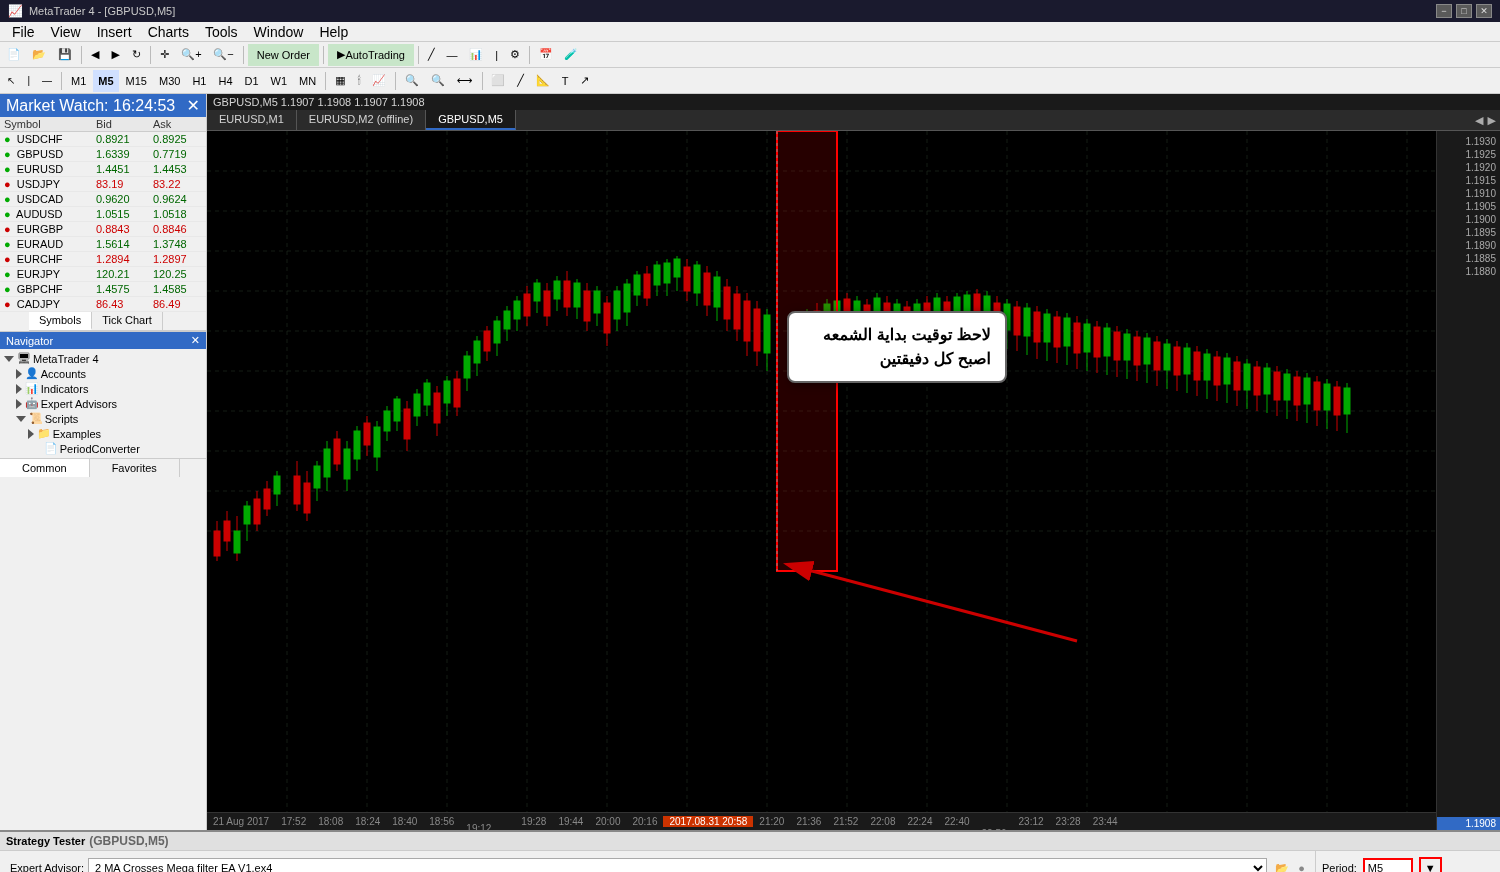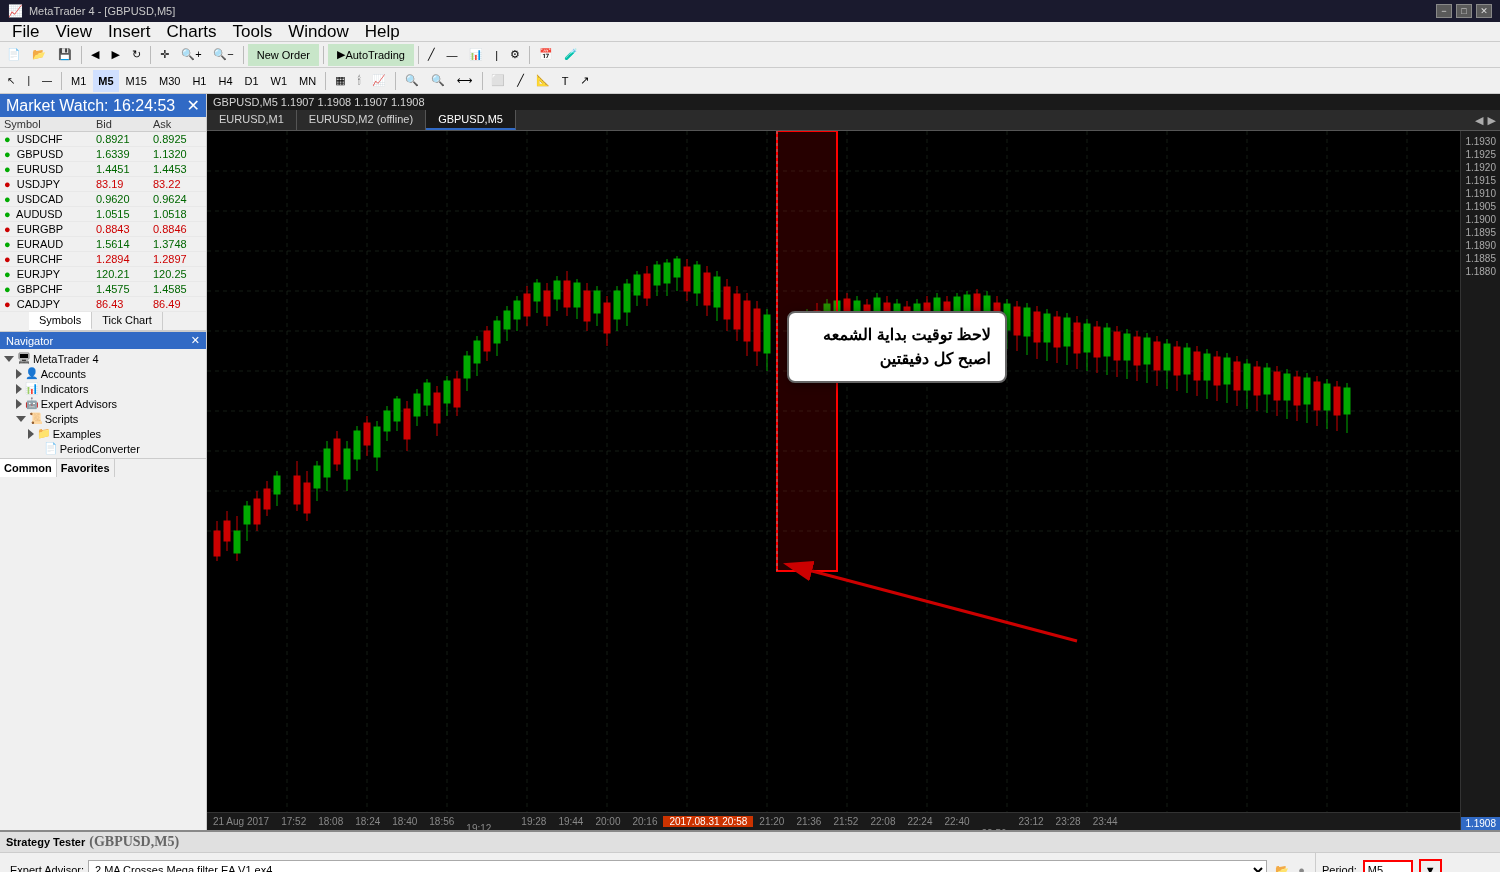--- a/index.html
+++ b/index.html
@@ -6,21 +6,21 @@
     body { width: 1500px; height: 872px; background: #2b2b2b; font-family: 'Segoe UI', Tahoma, Arial, sans-serif; font-size: 11px; color: #d4d4d4; overflow: hidden; }
 
     
     #title-bar { background: #1a1a2e; height: 22px; display: flex; align-items: center; justify-content: space-between; padding: 0 8px; color: #c8c8c8; font-size: 11px; }
     #title-bar .title { display: flex; align-items: center; gap: 6px; }
     #title-bar .window-controls { display: flex; gap: 4px; }
     #title-bar .win-btn { width: 16px; height: 14px; background: #5a5a5a; border: 1px solid #888; display: flex; align-items: center; justify-content: center; font-size: 9px; cursor: pointer; color: #ddd; }
 
     
     #menu-bar { background: #f0f0f0; height: 20px; display: flex; align-items: center; padding: 0 4px; border-bottom: 1px solid #ccc; }
-    #menu-bar span { padding: 0 8px; color: #000; font-size: 17px; cursor: pointer; height: 100%; display: flex; align-items: center; }
+    #menu-bar span { padding: 0 8px; color: #000; font-size: 14px; cursor: pointer; height: 100%; display: flex; align-items: center; }
 
     
     #toolbar1 { background: #f0f0f0; height: 26px; display: flex; align-items: center; padding: 0 2px; border-bottom: 1px solid #ccc; gap: 2px; }
     #toolbar2 { background: #f0f0f0; height: 26px; display: flex; align-items: center; padding: 0 2px; border-bottom: 1px solid #ccc; gap: 2px; }
     .tb-btn { background: #f0f0f0; border: 1px solid transparent; padding: 2px 4px; cursor: pointer; display: flex; align-items: center; font-size: 11px; height: 22px; }
     .tb-sep { width: 1px; height: 18px; background: #bbb; margin: 0 2px; }
 
     
     #main { display: flex; height: calc(872px - 22px - 20px - 26px - 26px - 20px - 22px); }
 
@@ -44,38 +44,38 @@
     #navigator-header { background: #316ac5; color: #fff; padding: 2px 6px; font-size: 11px; display: flex; justify-content: space-between; align-items: center; }
     .nav-tree { padding: 2px 0; }
     .nav-item { display: flex; align-items: center; padding: 1px 4px; cursor: pointer; color: #000; font-size: 11px; }
     .nav-indent1 { padding-left: 16px; }
     .nav-indent2 { padding-left: 28px; }
     .tri-right { display: inline-block; width: 0; height: 0; border-top: 5px solid transparent; border-bottom: 5px solid transparent; border-left: 6px solid #555; margin-right: 3px; }
     .tri-down { display: inline-block; width: 0; height: 0; border-left: 5px solid transparent; border-right: 5px solid transparent; border-top: 6px solid #555; margin-right: 3px; }
 
     
     .nav-tabs { display: flex; border-top: 1px solid #ccc; background: #f0f0f0; }
-    .nav-tab { padding: 3px 4px; font-size: 11px; cursor: pointer; border-right: 1px solid #ccc; color: #000; font-weight: bold; }
+    .nav-tab { padding: 3px 22px; font-size: 11px; cursor: pointer; border-right: 1px solid #ccc; color: #000; }
     .nav-tab.active { background: #fff; }
 
     
     #chart-area { flex: 1; background: #000; display: flex; flex-direction: column; }
     #chart-header { background: #1a1a1a; padding: 2px 6px; font-size: 11px; color: #d4d4d4; }
 
     
     #chart-tabs { display: flex; background: #2b2b2b; border-bottom: 1px solid #555; }
     .chart-tab { padding: 3px 12px; font-size: 11px; cursor: pointer; color: #d4d4d4; border-right: 1px solid #555; }
     .chart-tab.active { background: #1a1a1a; color: #fff; border-bottom: 2px solid #316ac5; }
 
     
     #chart-canvas { flex: 1; position: relative; background: #000; overflow: hidden; }
     #chart-canvas svg { position: absolute; top: 0; left: 0; }
 
     
-    #price-scale { width: 40px; background: #1a1a1a; border-left: 1px solid #333; display: flex; flex-direction: column; font-size: 10px; color: #aaa; padding-top: 4px; }
+    #price-scale { width: 64px; background: #1a1a1a; border-left: 1px solid #333; display: flex; flex-direction: column; font-size: 10px; color: #aaa; padding-top: 4px; }
     .price-label { padding: 1px 4px; text-align: right; }
 
     
     #bottom-panel { height: 280px; background: #f0f0f0; border-top: 2px solid #888; display: flex; flex-direction: column; }
     #bottom-panel-header { display: flex; align-items: center; background: #e0e0e0; border-bottom: 1px solid #ccc; padding: 2px 6px; font-size: 11px; font-weight: bold; color: #000; }
     .tester-input { height: 20px; border: 1px solid #aaa; background: #fff; font-size: 11px; padding: 0 3px; color: #000; }
 
     
     .annotation-box { position: absolute; background: white; border: 2px solid #666; border-radius: 8px; padding: 10px 14px; font-size: 16px; font-weight: bold; color: #000; direction: rtl; text-align: right; line-height: 1.5; box-shadow: 2px 2px 8px rgba(0,0,0,0.5); }
 
@@ -239,21 +239,21 @@
     </td>
     <td style="color:#006600">0.8921</td>
     <td style="color:#006600">0.8925</td>
   </tr>
             <tr>
     <td>
       <span style="color:#00aa00; margin-right:3px;">●</span>
       <span>GBPUSD</span>
     </td>
     <td style="color:#006600">1.6339</td>
-    <td style="color:#006600">1.1320</td>
+    <td style="color:#006600">0.7719</td>
   </tr>
             <tr>
     <td>
       <span style="color:#00aa00; margin-right:3px;">●</span>
       <span>EURUSD</span>
     </td>
     <td style="color:#006600">1.4451</td>
     <td style="color:#006600">1.4453</td>
   </tr>
             <tr>
@@ -730,21 +730,21 @@
         <div style="margin-top:auto; background:#316ac5; color:#fff; padding:1px 4px; text-align:right; font-size:10px;">1.1908</div>
       </div>
     </div>
 
   </div>
 </div>
 
 <div id="bottom-panel">
   <div id="bottom-panel-header">
     <span>Strategy Tester</span>
-    <span style="margin-left:4px; font-size:14px; color:#666;font-family:Liberation Serif, serif;">(GBPUSD,M5)</span>
+    <span style="margin-left:4px; font-size:12px; color:#666;">(GBPUSD,M5)</span>
   </div>
   <div id="bottom-inner">
     <div id="tester-form">
 
       <div id="ea-row">
         <span style="font-size:11px; color:#000;">Expert Advisor:</span>
         <select class="ea-select">
           <option>2 MA Crosses Mega filter EA V1.ex4</option>
         </select>
         <button class="tb-btn">📂</button>

